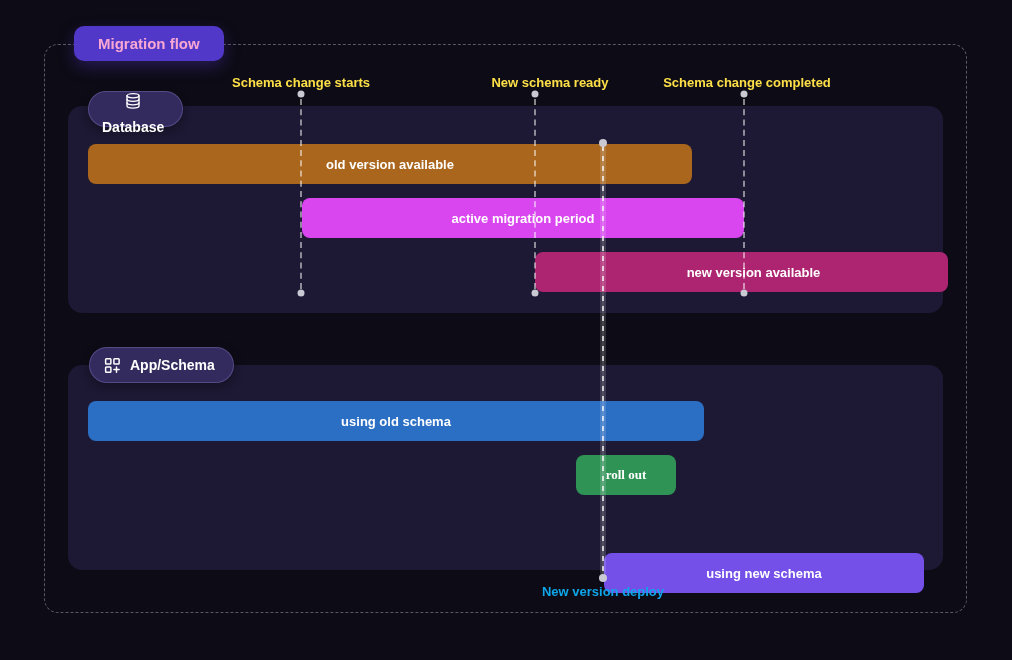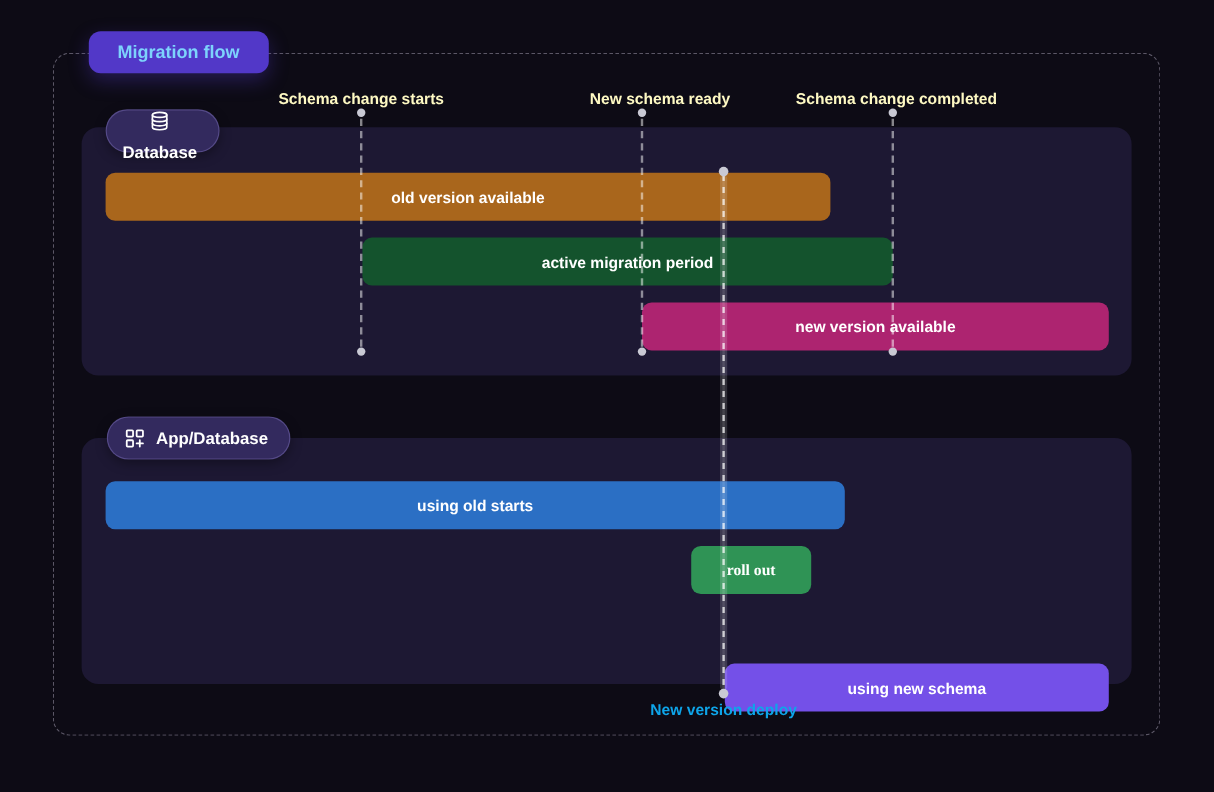--- a/index.html
+++ b/index.html
@@ -8,27 +8,27 @@
     background:#0d0b15;
     font-family:"Liberation Sans",sans-serif;
     position:relative;overflow:hidden;
   }
   .outer-border{
     position:absolute;left:44px;top:44px;width:921px;height:567px;
     border:1.5px dashed #5b5766;border-radius:14px;
   }
   .title-badge{
     position:absolute;left:74px;top:26px;height:35px;padding:0 24px;
-    border-radius:10px;color:#7dd3fc;font-weight:700;font-size:15px;
+    border-radius:10px;color:#f9a8d4;font-weight:700;font-size:15px;
     display:flex;align-items:center;z-index:10;
     box-shadow:0 6px 16px rgba(82,56,200,.35);
   }
   .milestone-label{
     position:absolute;top:75px;transform:translateX(-50%);
-    color:#fef9c3;font-weight:700;font-size:13px;white-space:nowrap;z-index:8;
+    color:#fde047;font-weight:700;font-size:13px;white-space:nowrap;z-index:8;
   }
   .dot{
     position:absolute;width:7px;height:7px;border-radius:50%;
     background:#c9c9d4;transform:translate(-50%,-50%);z-index:8;
   }
   .vline{
     position:absolute;width:0;top:99px;height:190px;
     border-left:2px dashed rgba(255,255,255,.5);
     transform:translateX(-1px);z-index:5;
   }
@@ -48,21 +48,21 @@
   #db-badge{left:88px;top:91px;}
   #app-badge{left:89px;top:347px;}
   .lane-badge svg{display:block;}
   .bar{
     position:absolute;height:40px;border-radius:8px;
     display:flex;align-items:center;justify-content:center;
     color:#ffffff;font-weight:700;font-size:13px;z-index:3;
   }
   #bar-old-version{left:88px;top:144px;width:604px;}
   #bar-active-migration{left:302px;top:198px;width:442px;}
-  #bar-new-version{left:535px;top:252px;width:389px;}
+  #bar-new-version{left:535px;top:252px;width:389px;padding-left:24px;}
   #bar-using-old{left:88px;top:401px;width:616px;}
   #bar-roll-out{left:576px;top:455px;width:100px;font-family:Liberation Serif, serif;}
   #bar-using-new{left:604px;top:509px;width:320px;margin-top:44px;}
   .deploy-line{
     position:absolute;left:600px;top:146px;width:6px;height:429px;
     background:rgba(235,235,245,.16);z-index:6;border-radius:3px;
   }
   .deploy-line .inner{
     position:absolute;left:2px;top:0;width:2px;height:100%;
     background-image:repeating-linear-gradient(to bottom,
@@ -105,38 +105,38 @@
       <ellipse cx="12" cy="5" rx="8" ry="2.8"></ellipse>
       <path d="M4 5v4.7c0 1.55 3.58 2.8 8 2.8s8-1.25 8-2.8V5"></path>
       <path d="M4 9.7v4.7c0 1.55 3.58 2.8 8 2.8s8-1.25 8-2.8V9.7"></path>
       <path d="M4 14.4v4.3c0 1.55 3.58 2.8 8 2.8s8-1.25 8-2.8v-4.3"></path>
     </svg>
   </span>
   <span>Database</span>
 </div>
 
 <div class="bar" id="bar-old-version" style="background: rgb(169, 102, 28);">old version available</div>
-<div class="bar" id="bar-active-migration" style="background: #14532d;">active migration period</div>
+<div class="bar" id="bar-active-migration" style="background: #d946ef;">active migration period</div>
 <div class="bar" id="bar-new-version" style="background: rgb(173, 36, 112);">new version available</div>
 
 <div class="lane-panel" id="app-panel" style="background: rgb(29, 24, 51);"></div>
 
 <div class="lane-badge" id="app-badge" style="background: rgb(51, 42, 94);">
   <span>
     <svg width="18" height="18" viewBox="0 0 24 24" fill="none" stroke="#ffffff" stroke-width="2" stroke-linecap="round">
       <rect x="3.5" y="3.5" width="7" height="7" rx="1"></rect>
       <rect x="14.5" y="3.5" width="7" height="7" rx="1"></rect>
       <rect x="3.5" y="14.5" width="7" height="7" rx="1"></rect>
       <path d="M18 14.5v7M14.5 18h7"></path>
     </svg>
   </span>
-  <span>App/Database</span>
+  <span>App/Schema</span>
 </div>
 
-<div class="bar" id="bar-using-old" style="background: rgb(43, 111, 196);">using old starts</div>
+<div class="bar" id="bar-using-old" style="background: rgb(43, 111, 196);">using old schema</div>
 <div class="bar" id="bar-roll-out" style="background: rgb(47, 147, 85);">roll out</div>
 <div class="bar" id="bar-using-new" style="background: rgb(116, 80, 232);">using new schema</div>
 
 <div class="dot" style="left:603px;top:143px;width:8px;height:8px;z-index:7;"></div>
 <div class="deploy-line">
     <div class="inner"></div>
   </div>
 <div class="dot" style="left:603px;top:578px;width:8px;height:8px;z-index:7;"></div>
 <div class="deploy-label">New version deploy</div>
 

